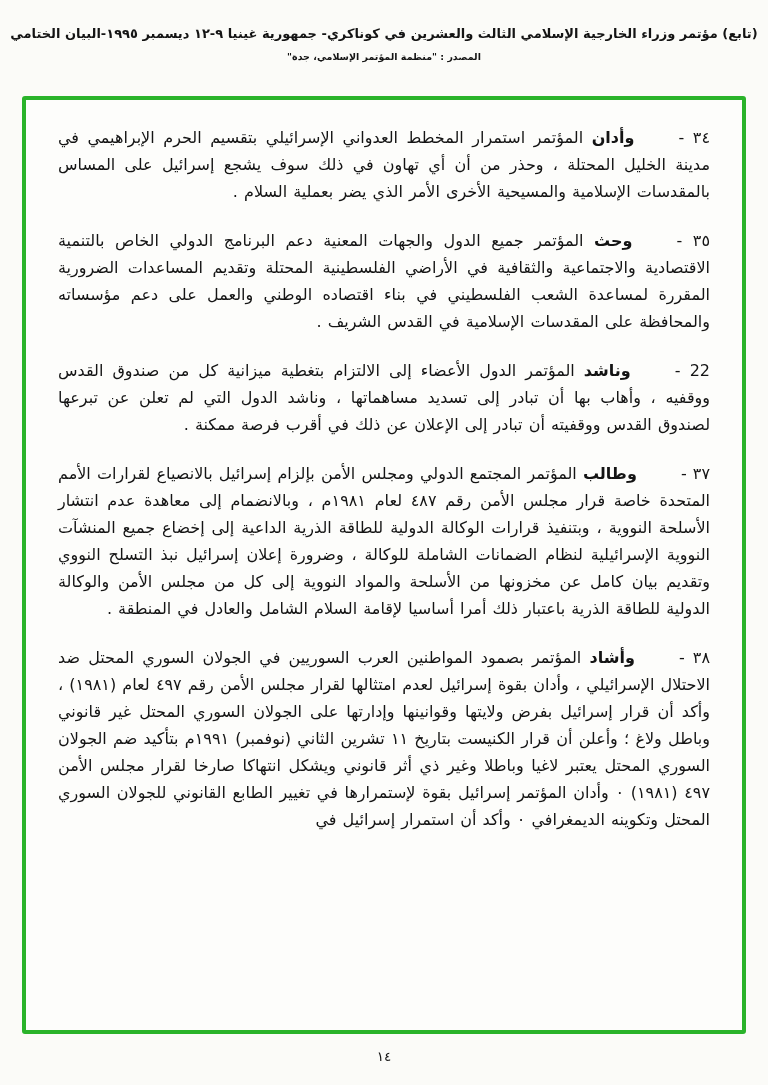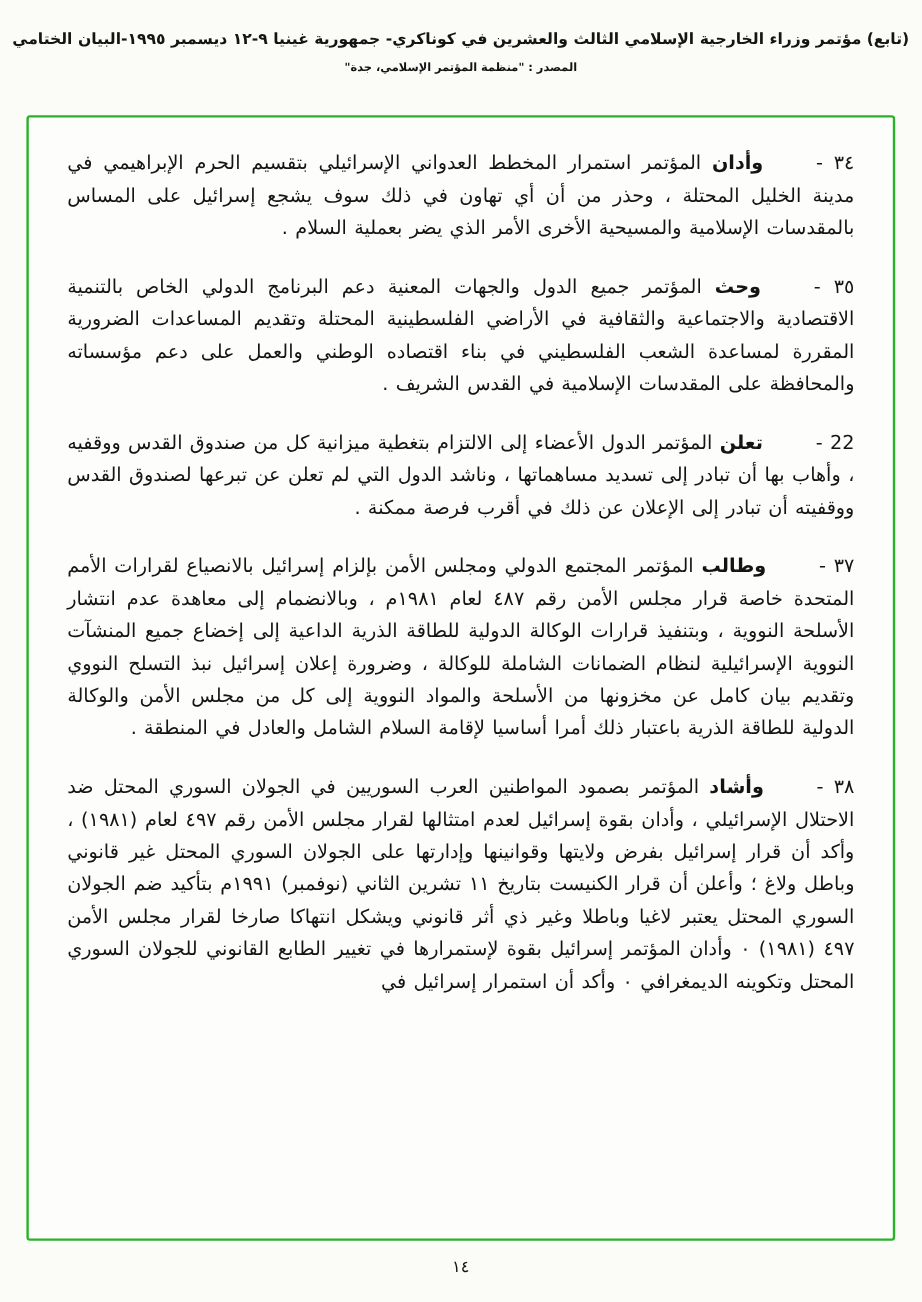--- a/index.html
+++ b/index.html
@@ -24,21 +24,21 @@
     white-space: nowrap;
   }
   .header-source {
     font-size: 9.5px;
     font-weight: bold;
     margin-top: 10px;
   }
   .content-box {
     margin: 34px 22px 0 22px;
     height: 938px;
-    border: 2px solid #3b82f6;
+    border: 4px solid #3b82f6;
     border-radius: 3px;
     padding: 24px 32px 20px 32px;
     overflow: hidden;
     background: #fdfdfb;
   }
   .para {
     direction: rtl;
     text-align: justify;
     font-size: 16px;
     line-height: 27px;
@@ -64,21 +64,21 @@
 
   <div class="header">
     <div class="header-title">(تابع) مؤتمر وزراء الخارجية الإسلامي الثالث والعشرين في كوناكري- جمهورية غينيا ٩-١٢ ديسمبر ١٩٩٥-البيان الختامي</div>
     <div class="header-source">المصدر : "منظمة المؤتمر الإسلامي، جدة"</div>
   </div>
 
   <div class="content-box" style="border-color: rgb(42, 179, 42);">
     <div id="paragraphs">
         <div class="para"><span class="para-num">٣٤ -</span><span class="para-lead">وأدان</span> <span class="para-text">المؤتمر استمرار المخطط العدواني الإسرائيلي بتقسيم الحرم الإبراهيمي في مدينة الخليل المحتلة ، وحذر من أن أي تهاون في ذلك سوف يشجع إسرائيل على المساس بالمقدسات الإسلامية والمسيحية الأخرى الأمر الذي يضر بعملية السلام .</span></div>
         <div class="para"><span class="para-num">٣٥ -</span><span class="para-lead">وحث</span> <span class="para-text">المؤتمر جميع الدول والجهات المعنية دعم البرنامج الدولي الخاص بالتنمية الاقتصادية والاجتماعية والثقافية في الأراضي الفلسطينية المحتلة وتقديم المساعدات الضرورية المقررة لمساعدة الشعب الفلسطيني في بناء اقتصاده الوطني والعمل على دعم مؤسساته والمحافظة على المقدسات الإسلامية في القدس الشريف .</span></div>
-        <div class="para"><span class="para-num">22 -</span><span class="para-lead">تعلن</span> <span class="para-text">المؤتمر الدول الأعضاء إلى الالتزام بتغطية ميزانية كل من صندوق القدس ووقفيه ، وأهاب بها أن تبادر إلى تسديد مساهماتها ، وناشد الدول التي لم تعلن عن تبرعها لصندوق القدس ووقفيته أن تبادر إلى الإعلان عن ذلك في أقرب فرصة ممكنة .</span></div>
+        <div class="para"><span class="para-num">22 -</span><span class="para-lead">وناشد</span> <span class="para-text">المؤتمر الدول الأعضاء إلى الالتزام بتغطية ميزانية كل من صندوق القدس ووقفيه ، وأهاب بها أن تبادر إلى تسديد مساهماتها ، وناشد الدول التي لم تعلن عن تبرعها لصندوق القدس ووقفيته أن تبادر إلى الإعلان عن ذلك في أقرب فرصة ممكنة .</span></div>
         <div class="para"><span class="para-num">٣٧ -</span><span class="para-lead">وطالب</span> <span class="para-text">المؤتمر المجتمع الدولي ومجلس الأمن بإلزام إسرائيل بالانصياع لقرارات الأمم المتحدة خاصة قرار مجلس الأمن رقم ٤٨٧ لعام ١٩٨١م ، وبالانضمام إلى معاهدة عدم انتشار الأسلحة النووية ، وبتنفيذ قرارات الوكالة الدولية للطاقة الذرية الداعية إلى إخضاع جميع المنشآت النووية الإسرائيلية لنظام الضمانات الشاملة للوكالة ، وضرورة إعلان إسرائيل نبذ التسلح النووي وتقديم بيان كامل عن مخزونها من الأسلحة والمواد النووية إلى كل من مجلس الأمن والوكالة الدولية للطاقة الذرية باعتبار ذلك أمرا أساسيا لإقامة السلام الشامل والعادل في المنطقة .</span></div>
         <div class="para"><span class="para-num">٣٨ -</span><span class="para-lead">وأشاد</span> <span class="para-text">المؤتمر بصمود المواطنين العرب السوريين في الجولان السوري المحتل ضد الاحتلال الإسرائيلي ، وأدان بقوة إسرائيل لعدم امتثالها لقرار مجلس الأمن رقم ٤٩٧ لعام (١٩٨١) ، وأكد أن قرار إسرائيل بفرض ولايتها وقوانينها وإدارتها على الجولان السوري المحتل غير قانوني وباطل ولاغ ؛ وأعلن أن قرار الكنيست بتاريخ ١١ تشرين الثاني (نوفمبر) ١٩٩١م بتأكيد ضم الجولان السوري المحتل يعتبر لاغيا وباطلا وغير ذي أثر قانوني ويشكل انتهاكا صارخا لقرار مجلس الأمن ٤٩٧ (١٩٨١) ٠ وأدان المؤتمر إسرائيل بقوة لإستمرارها في تغيير الطابع القانوني للجولان السوري المحتل وتكوينه الديمغرافي ٠ وأكد أن استمرار إسرائيل في</span></div>
       </div>
   </div>
 
   <div class="page-number">١٤</div>
 
 </div>
 
 </body></html>

